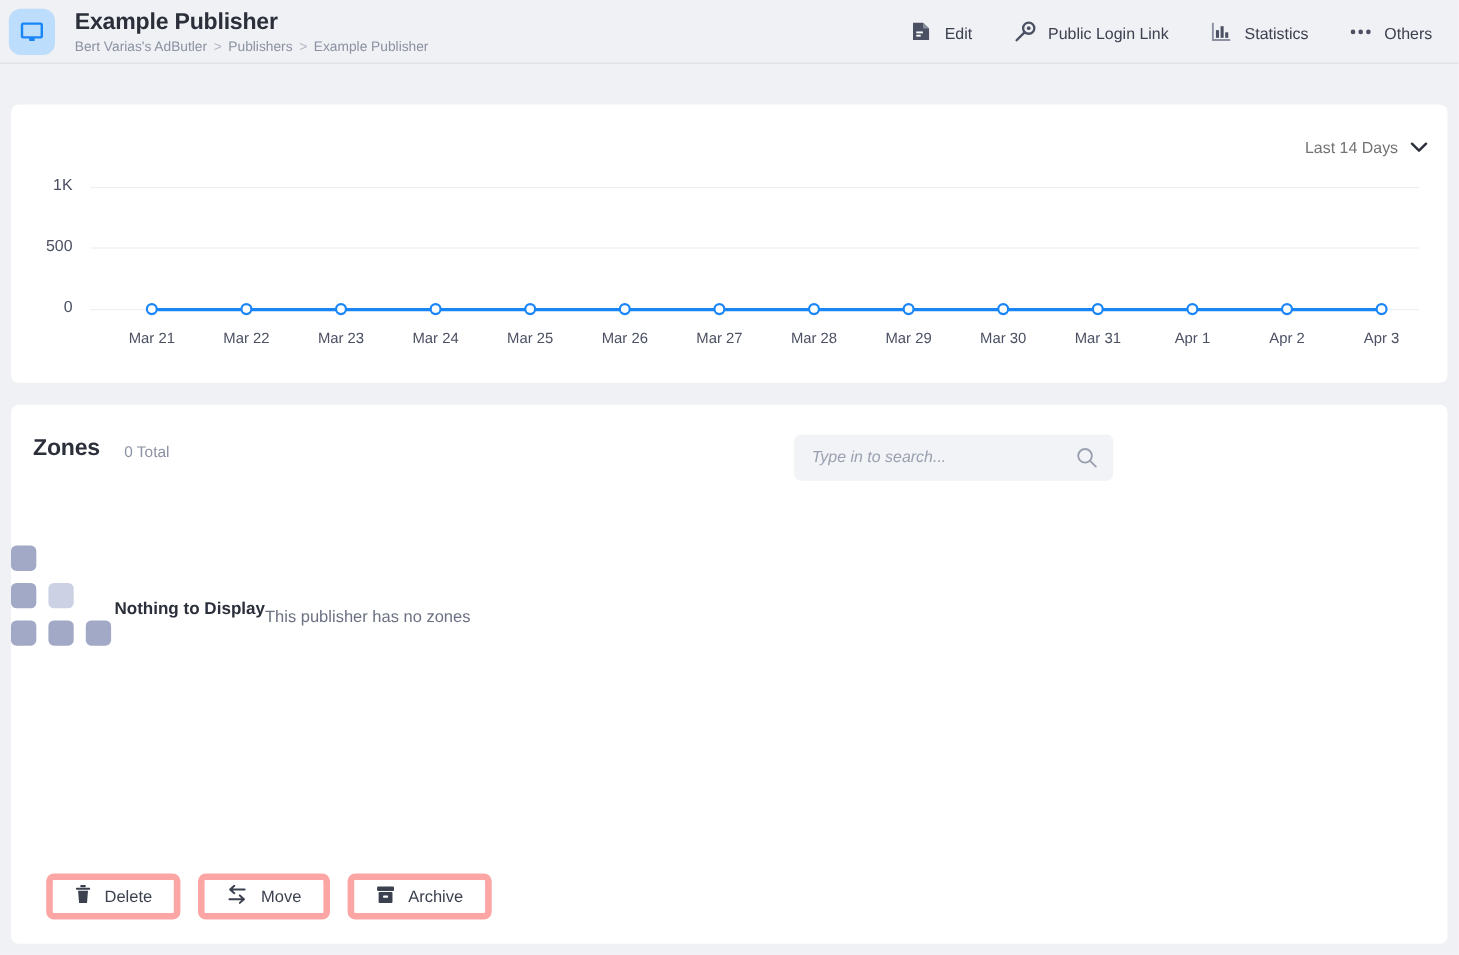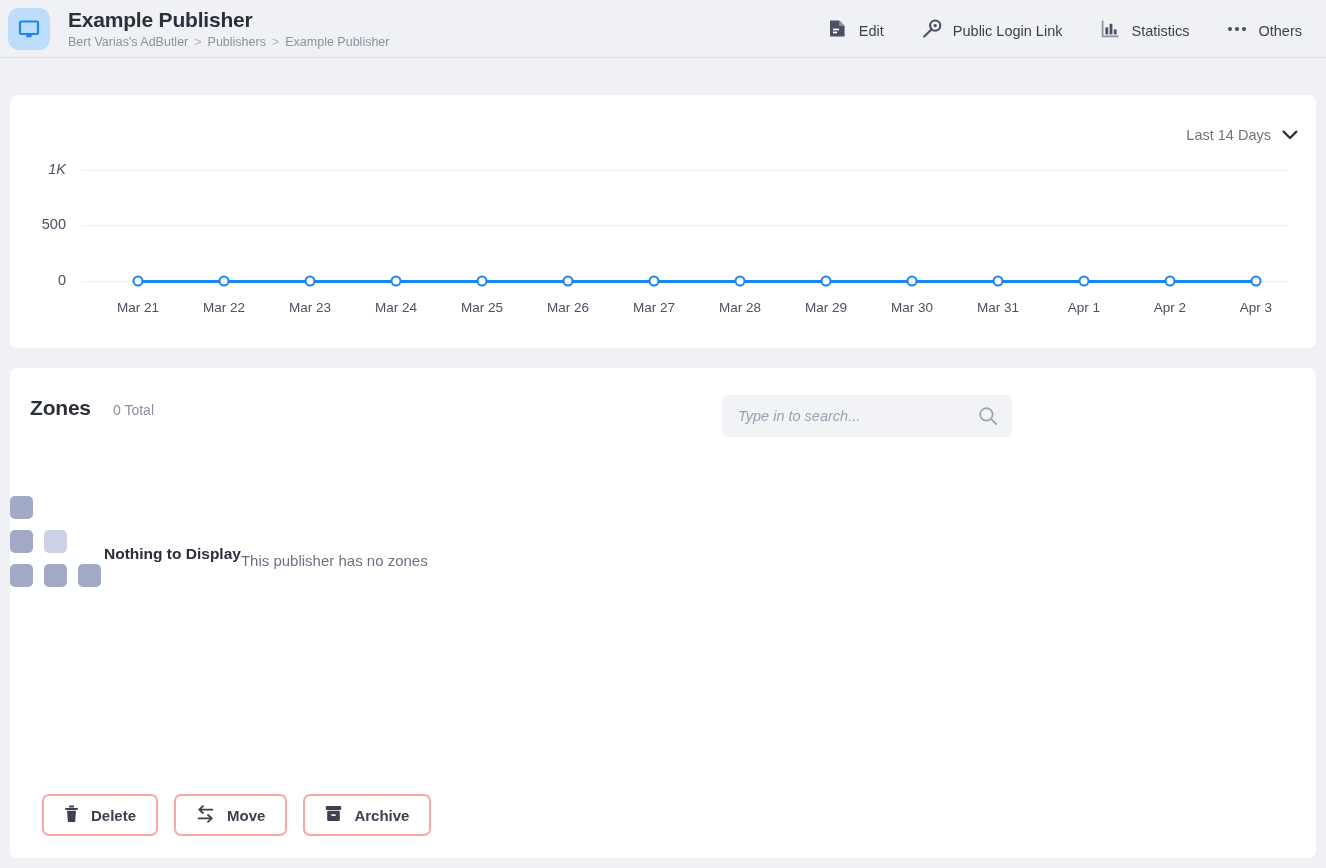--- a/index.html
+++ b/index.html
@@ -213,26 +213,26 @@
   .footer-actions {
     position: absolute;
     left: 32px; bottom: 22px;
     display: flex;
     gap: 16px;
   }
   .pill {
     height: 42px;
     padding: 0 20px;
     background: #ffffff;
-    border: 2px solid #fca5a5;
+    border: 6px solid #fca5a5;
     border-radius: 7px;
     display: flex; align-items: center; gap: 12px;
     font-family: "Liberation Sans", sans-serif;
     font-size: 15px;
-    font-weight: bold;
+    font-weight: normal;
     color: #3c4150;
     cursor: pointer;
   }
 </style>
 </head>
 <body>
 
 <div class="page">
 
   <div class="header">
@@ -312,21 +312,21 @@
       <span>Last 14 Days</span>
       <span>
         <svg width="16" height="10" viewBox="0 0 16 10">
           <path d="M1.6 1.6L8 8 14.4 1.6" stroke="#2b2f3a" stroke-width="2.2" fill="none" stroke-linecap="round" stroke-linejoin="round"></path>
         </svg>
       </span>
     </div>
 
     <div class="plot" id="plot">
         <div class="gridline" style="top: 75px; left: 72px; width: 1208px;"></div>
-        <div class="ylabel" style="top: 66px; left: 0px; font-style: italic;">1K</div>
+        <div class="ylabel" style="top: 66px; left: 0px;">1K</div>
         <div class="gridline" style="top: 130px; left: 72px; width: 1208px;"></div>
         <div class="ylabel" style="top: 121px; left: 0px;">500</div>
         <div class="gridline" style="top: 186px; left: 72px; width: 1208px;"></div>
         <div class="ylabel" style="top: 177px; left: 0px;">0</div>
         <div class="series-line" style="left: 128px; top: 184.5px; width: 86px; background: rgb(26, 133, 245); transform-origin: 0px 50%; transform: rotate(0rad);"></div>
         <div class="series-line" style="left: 214px; top: 184.5px; width: 86px; background: rgb(26, 133, 245); transform-origin: 0px 50%; transform: rotate(0rad);"></div>
         <div class="series-line" style="left: 300px; top: 184.5px; width: 86px; background: rgb(26, 133, 245); transform-origin: 0px 50%; transform: rotate(0rad);"></div>
         <div class="series-line" style="left: 386px; top: 184.5px; width: 86px; background: rgb(26, 133, 245); transform-origin: 0px 50%; transform: rotate(0rad);"></div>
         <div class="series-line" style="left: 472px; top: 184.5px; width: 86px; background: rgb(26, 133, 245); transform-origin: 0px 50%; transform: rotate(0rad);"></div>
         <div class="series-line" style="left: 558px; top: 184.5px; width: 86px; background: rgb(26, 133, 245); transform-origin: 0px 50%; transform: rotate(0rad);"></div>

